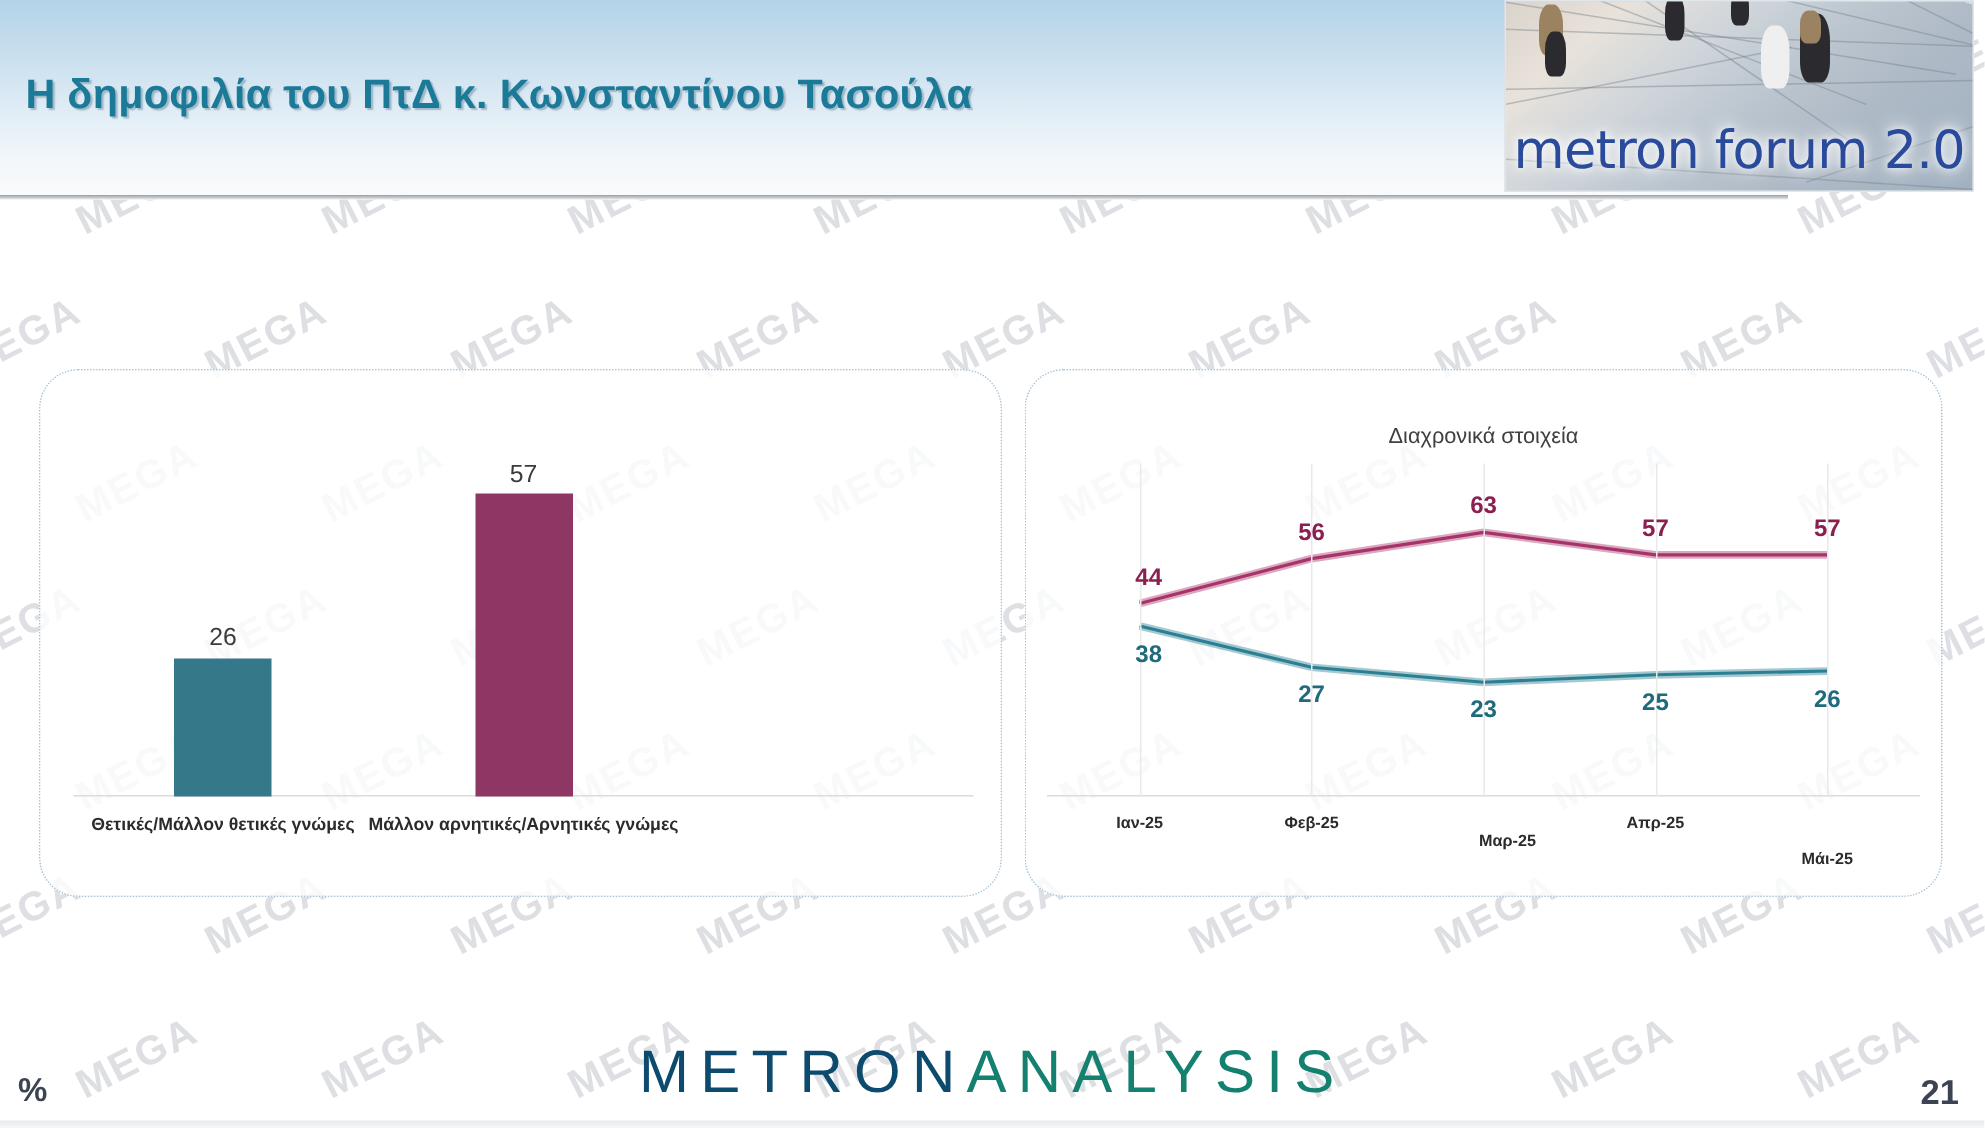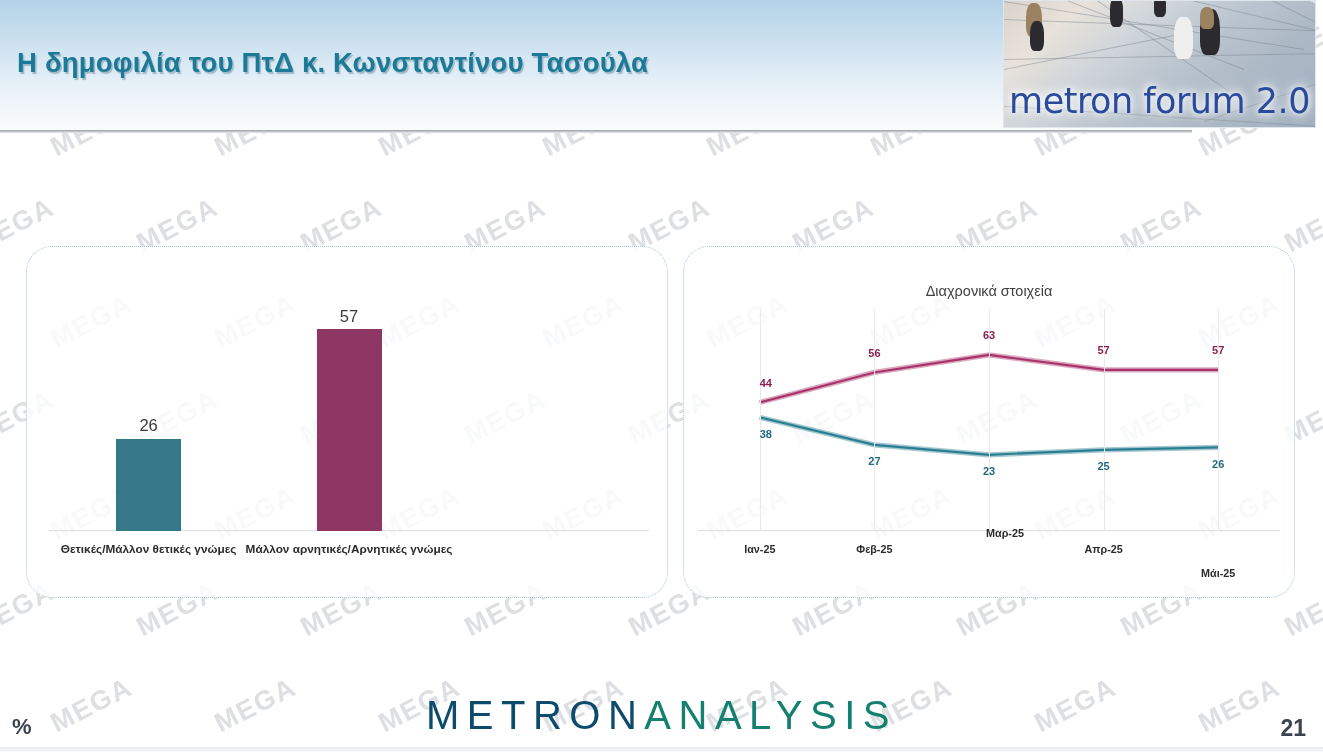--- a/index.html
+++ b/index.html
@@ -144,21 +144,21 @@
   }
   #line-plot .vgrid {
     position:absolute; top:0; bottom:0; width:1px; background:#e9e9e9;
   }
   #line-plot .xaxis {
     position:absolute; left:0; right:0; bottom:0; height:1px; background:#dcdcdc;
   }
   #line-svg { position:absolute; inset:0; overflow:visible; }
   .pt-label {
     position:absolute;
-    font-size:11px; font-weight:700;
+    font-size:16px; font-weight:700;
     transform:translateX(-50%);
     white-space:nowrap;
   }
   .pt-label.pos { color:#1f6a7c; }
   .pt-label.neg { color:#8b2050; }
   .xtick {
     position:absolute;
     font-size:10.8px; font-weight:700; color:#2b2b2b;
     transform:translateX(-50%);
     white-space:nowrap;
@@ -313,21 +313,21 @@
           <div class="pt-label pos" style="left: 50%; top: 156.347px;">23</div>
           <div class="pt-label pos" style="left: 69.6918%; top: 151.333px;">25</div>
           <div class="pt-label pos" style="left: 89.3836%; top: 148.827px;">26</div>
           <div class="pt-label neg" style="left: 11.6438%; top: 67.7067px;">44</div>
           <div class="pt-label neg" style="left: 30.3082%; top: 37.6267px;">56</div>
           <div class="pt-label neg" style="left: 50%; top: 20.08px;">63</div>
           <div class="pt-label neg" style="left: 69.6918%; top: 35.12px;">57</div>
           <div class="pt-label neg" style="left: 89.3836%; top: 35.12px;">57</div>
           <div class="xtick" style="left: 10.6164%; top: 234px;">Ιαν-25</div>
           <div class="xtick" style="left: 30.3082%; top: 234px;">Φεβ-25</div>
-          <div class="xtick" style="left: 50%; top: 218px; padding-left: 32px;">Μαρ-25</div>
+          <div class="xtick" style="left: 50%; top: 246px; padding-left: 32px;">Μαρ-25</div>
           <div class="xtick" style="left: 69.6918%; top: 234px;">Απρ-25</div>
           <div class="xtick" style="left: 89.3836%; top: 234px; margin-top: 24px;">Μάι-25</div>
         </div>
     </div>
   </div>
 
 </div>
 
 <div id="header">
   <div id="page-title">Η δημοφιλία του ΠτΔ κ. Κωνσταντίνου Τασούλα</div>

